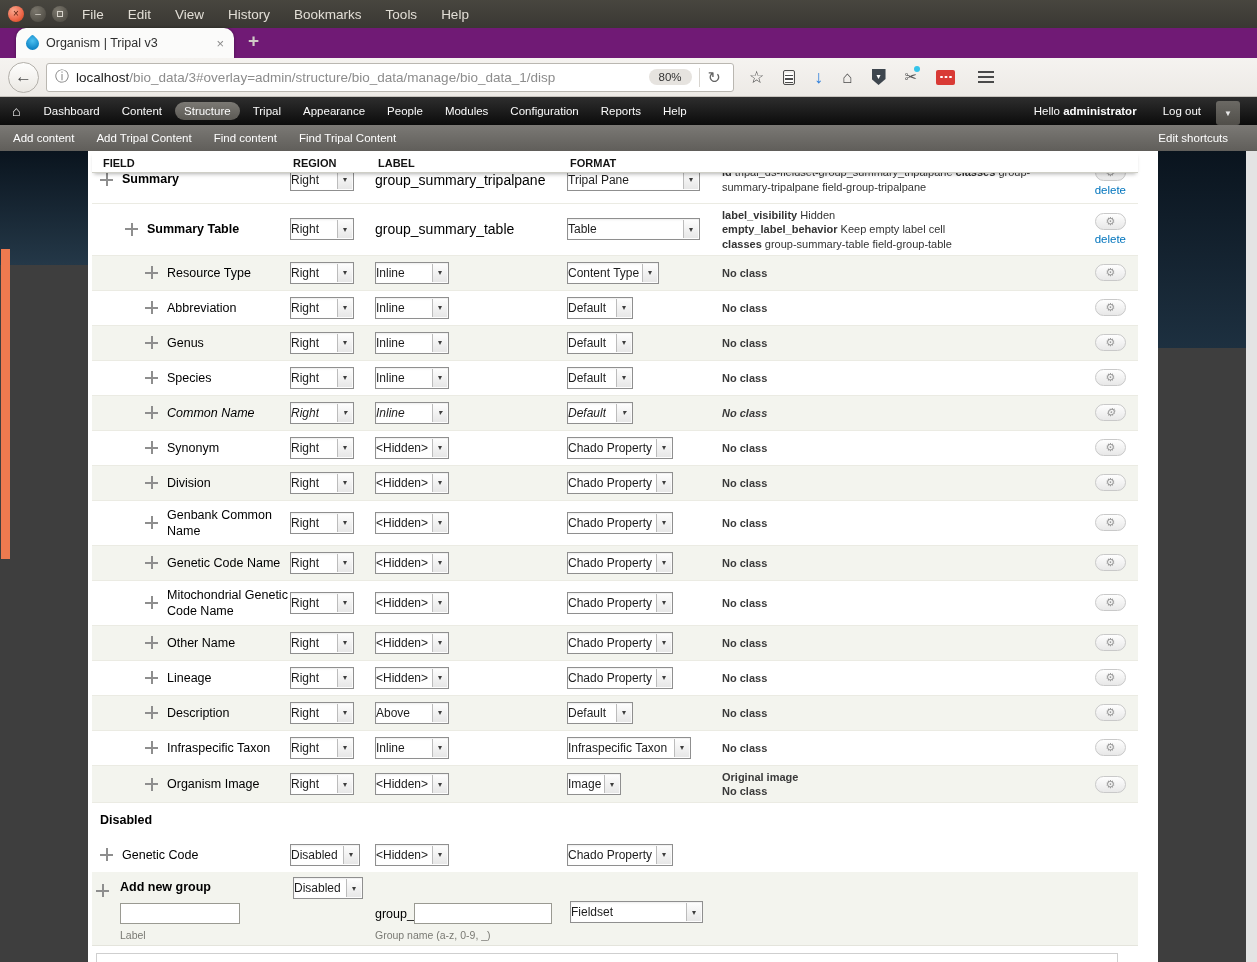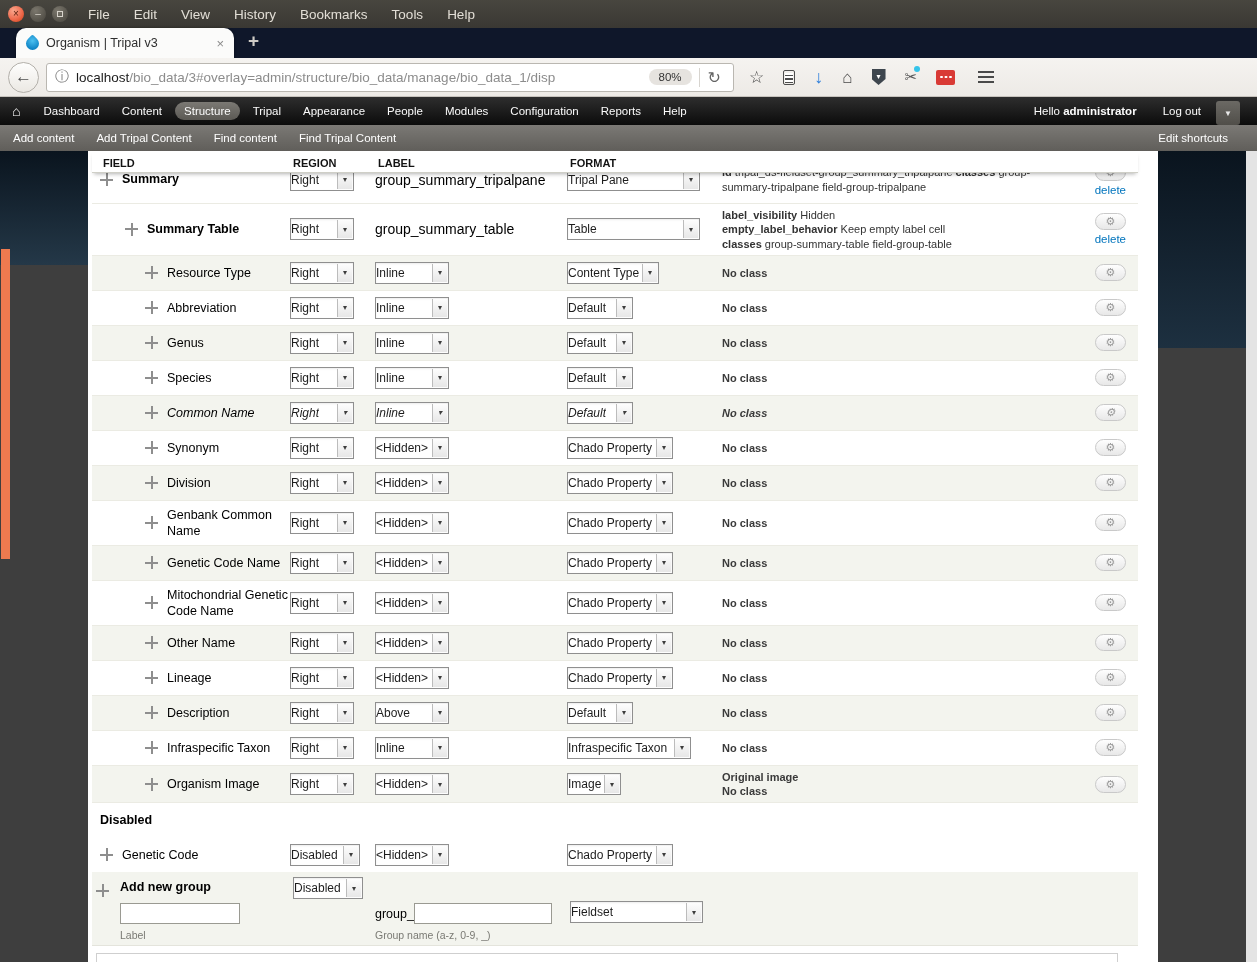--- a/index.html
+++ b/index.html
@@ -10,25 +10,25 @@
   
   .titlebar { position:absolute; top:0; left:0; right:0; height:28px;
     background:linear-gradient(#48463f,#3a3833); display:flex; align-items:center;
     color:#e2ded6; font-size:13.5px; }
   .winbtns { display:flex; align-items:center; gap:6px; margin:0 12px 0 8px; }
   .winbtn { width:16px; height:16px; border-radius:50%; display:flex; align-items:center;
     justify-content:center; font-size:10px; line-height:1; }
   .winbtn.close { background:radial-gradient(circle at 35% 30%,#f9a68c,#ee6b4e 55%,#cf3d12); color:#5c2110; }
   .winbtn.min, .winbtn.max { background:radial-gradient(circle at 35% 30%,#7b776d,#55524a 70%); color:#d8d4cc; }
   .winbtn.max span { width:6px; height:6px; border:1px solid #d8d4cc; display:block; }
-  .mb-items { display:flex; gap:24px; margin-left:8px; }
+  .mb-items { display:flex; gap:24px; margin-left:2px; }
   .mb-item { cursor:default; }
 
   
-  .tabstrip { position:absolute; top:28px; left:0; right:0; height:30px; background:#0f172a; }
+  .tabstrip { position:absolute; top:28px; left:0; right:0; height:30px; background:#701a75; }
   .tab { position:absolute; left:16px; top:0; width:218px; height:30px; background:#fbfbfa;
     border-radius:10px 10px 0 0; display:flex; align-items:center; padding:0 10px;
     font-size:12.5px; color:#2e2e2e; box-shadow:0 0 3px rgba(0,0,0,.4); }
   .favicon { width:13px; height:13px; margin-right:7px; border-radius:2px 50% 50% 50%;
     background:radial-gradient(circle at 35% 35%,#4cc0f0,#0a7fc2 75%); transform:rotate(45deg); flex:none; }
   .tabtitle { flex:1; white-space:nowrap; overflow:hidden; }
   .tabclose { color:#8b8b8b; font-size:13px; margin-left:6px; }
   .newtab { position:absolute; left:248px; top:2px; color:#cfccc6; font-size:19px; font-weight:bold; }
 
   

